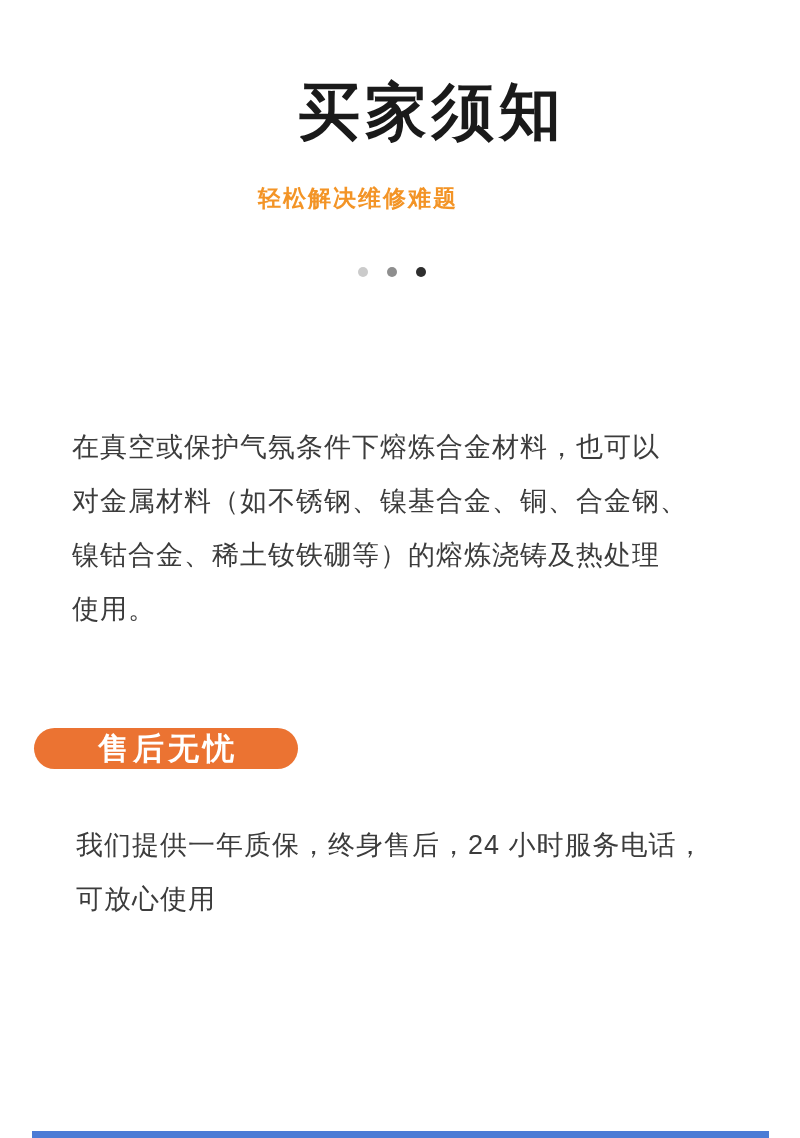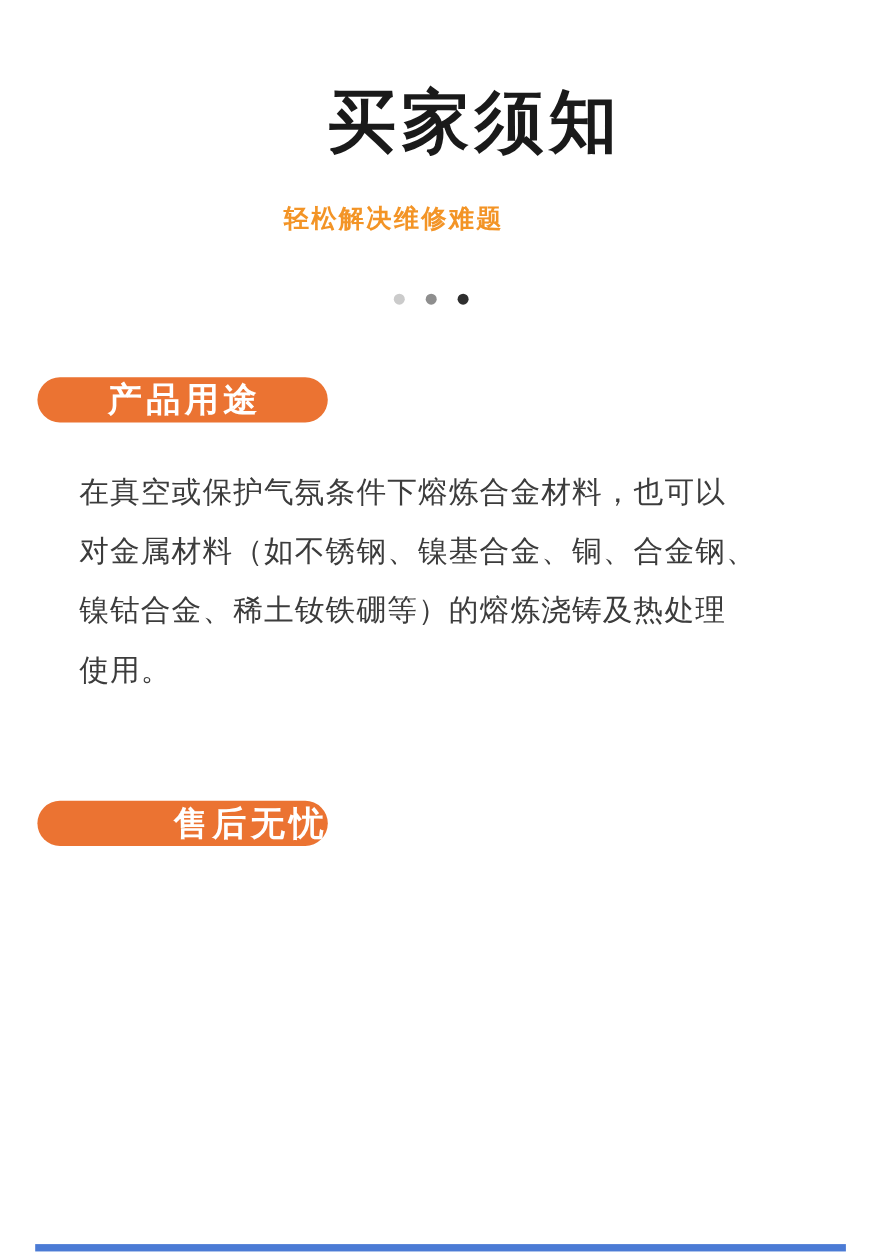--- a/index.html
+++ b/index.html
@@ -65,21 +65,21 @@
     left: 34px;
     width: 264px;
     height: 41px;
     background: #eb7332;
     border-radius: 21px;
     display: flex;
     align-items: center;
     justify-content: center;
   }
   .banner-1 { top: 343px; }
-  .banner-2 { top: 728px; justify-content: flex-end; }
+  .banner-2 { top: 728px; }
   .section-heading {
     color: #ffffff;
     font-size: 31px;
     font-weight: bold;
     letter-spacing: 4px;
     padding-left: 4px;
   }
   .section-body {
     position: absolute;
     font-size: 27px;
@@ -115,29 +115,28 @@
   <div class="page-title">买家须知</div>
 
   <div class="page-subtitle">轻松解决维修难题</div>
 
   <div class="dots">
     <span class="dot dot-1"></span>
     <span class="dot dot-2"></span>
     <span class="dot dot-3"></span>
   </div>
 
-  <div class="section-banner banner-1">
-    <span class="section-heading">产品用途</span>
-  </div>
 
   <div class="section-body body-1">在真空或保护气氛条件下熔炼合金材料，也可以
 对金属材料（如不锈钢、镍基合金、铜、合金钢、
 镍钴合金、稀土钕铁硼等）的熔炼浇铸及热处理
 使用。</div>
 
   <div class="section-banner banner-2">
     <span class="section-heading">售后无忧</span>
   </div>
 
+  <div class="section-body body-2">我们提供一年质保，终身售后，24 小时服务电话，
+可放心使用</div>
 
   <div class="bottom-divider"></div>
 
 </div>
 
 </body></html>

